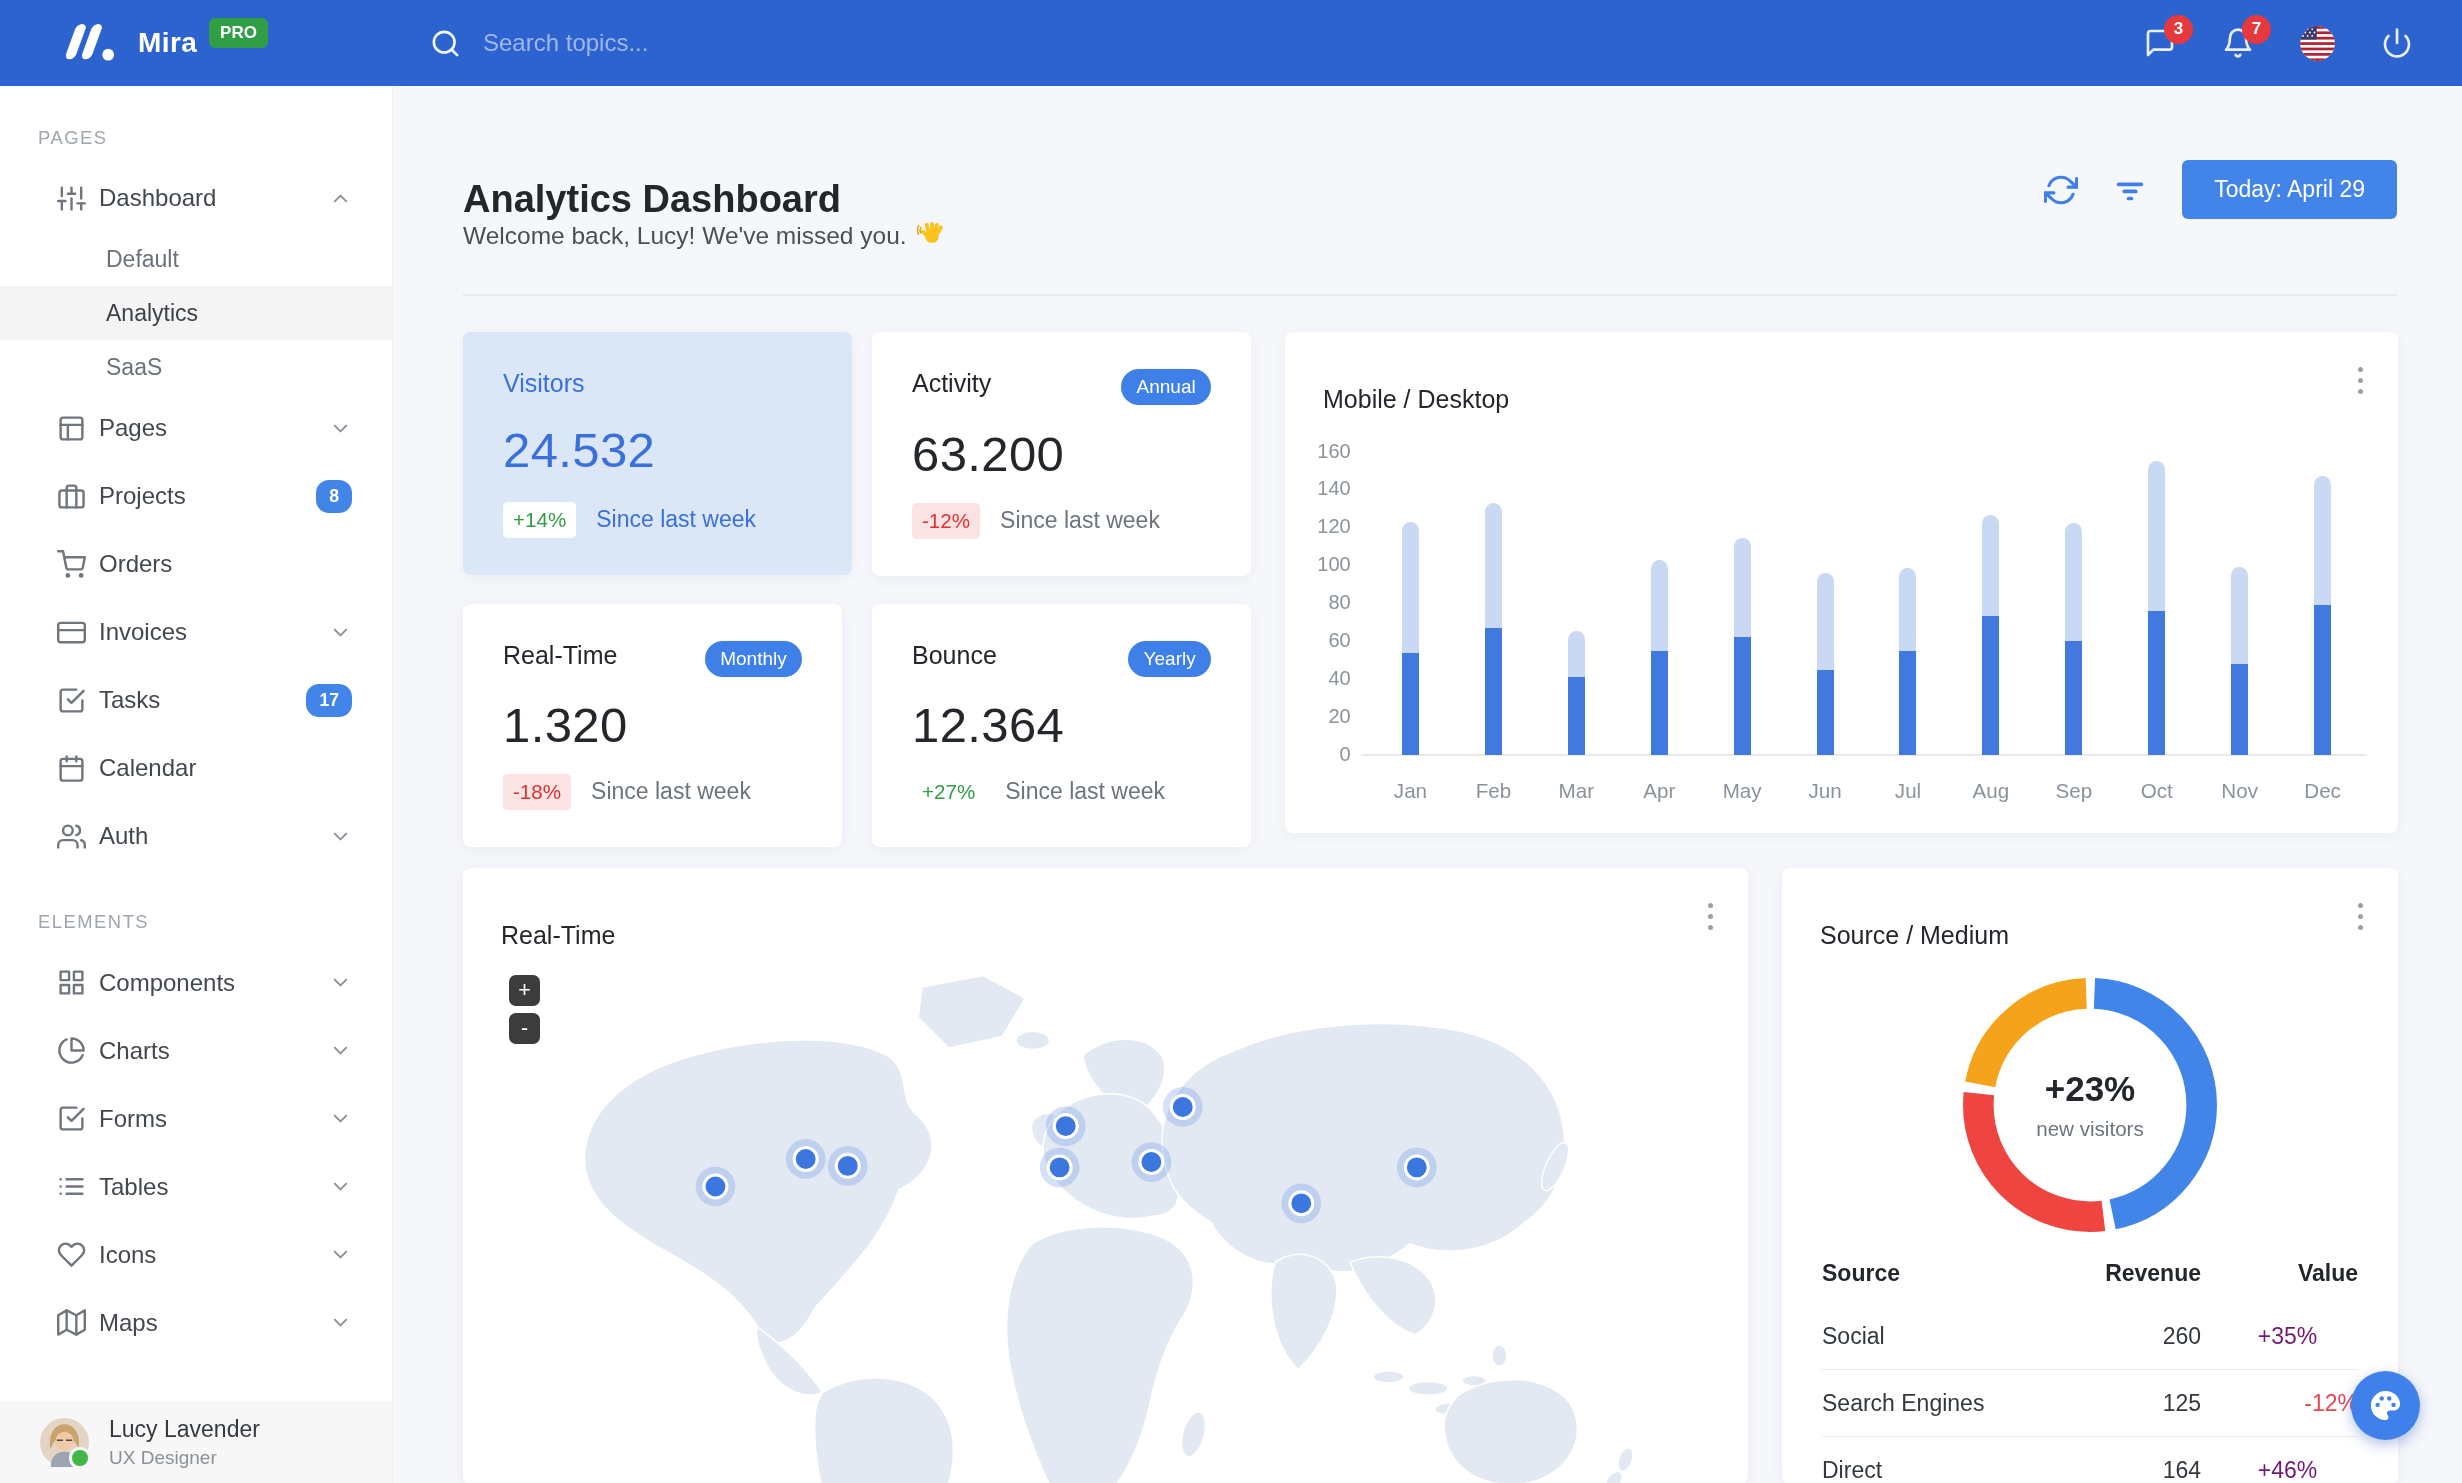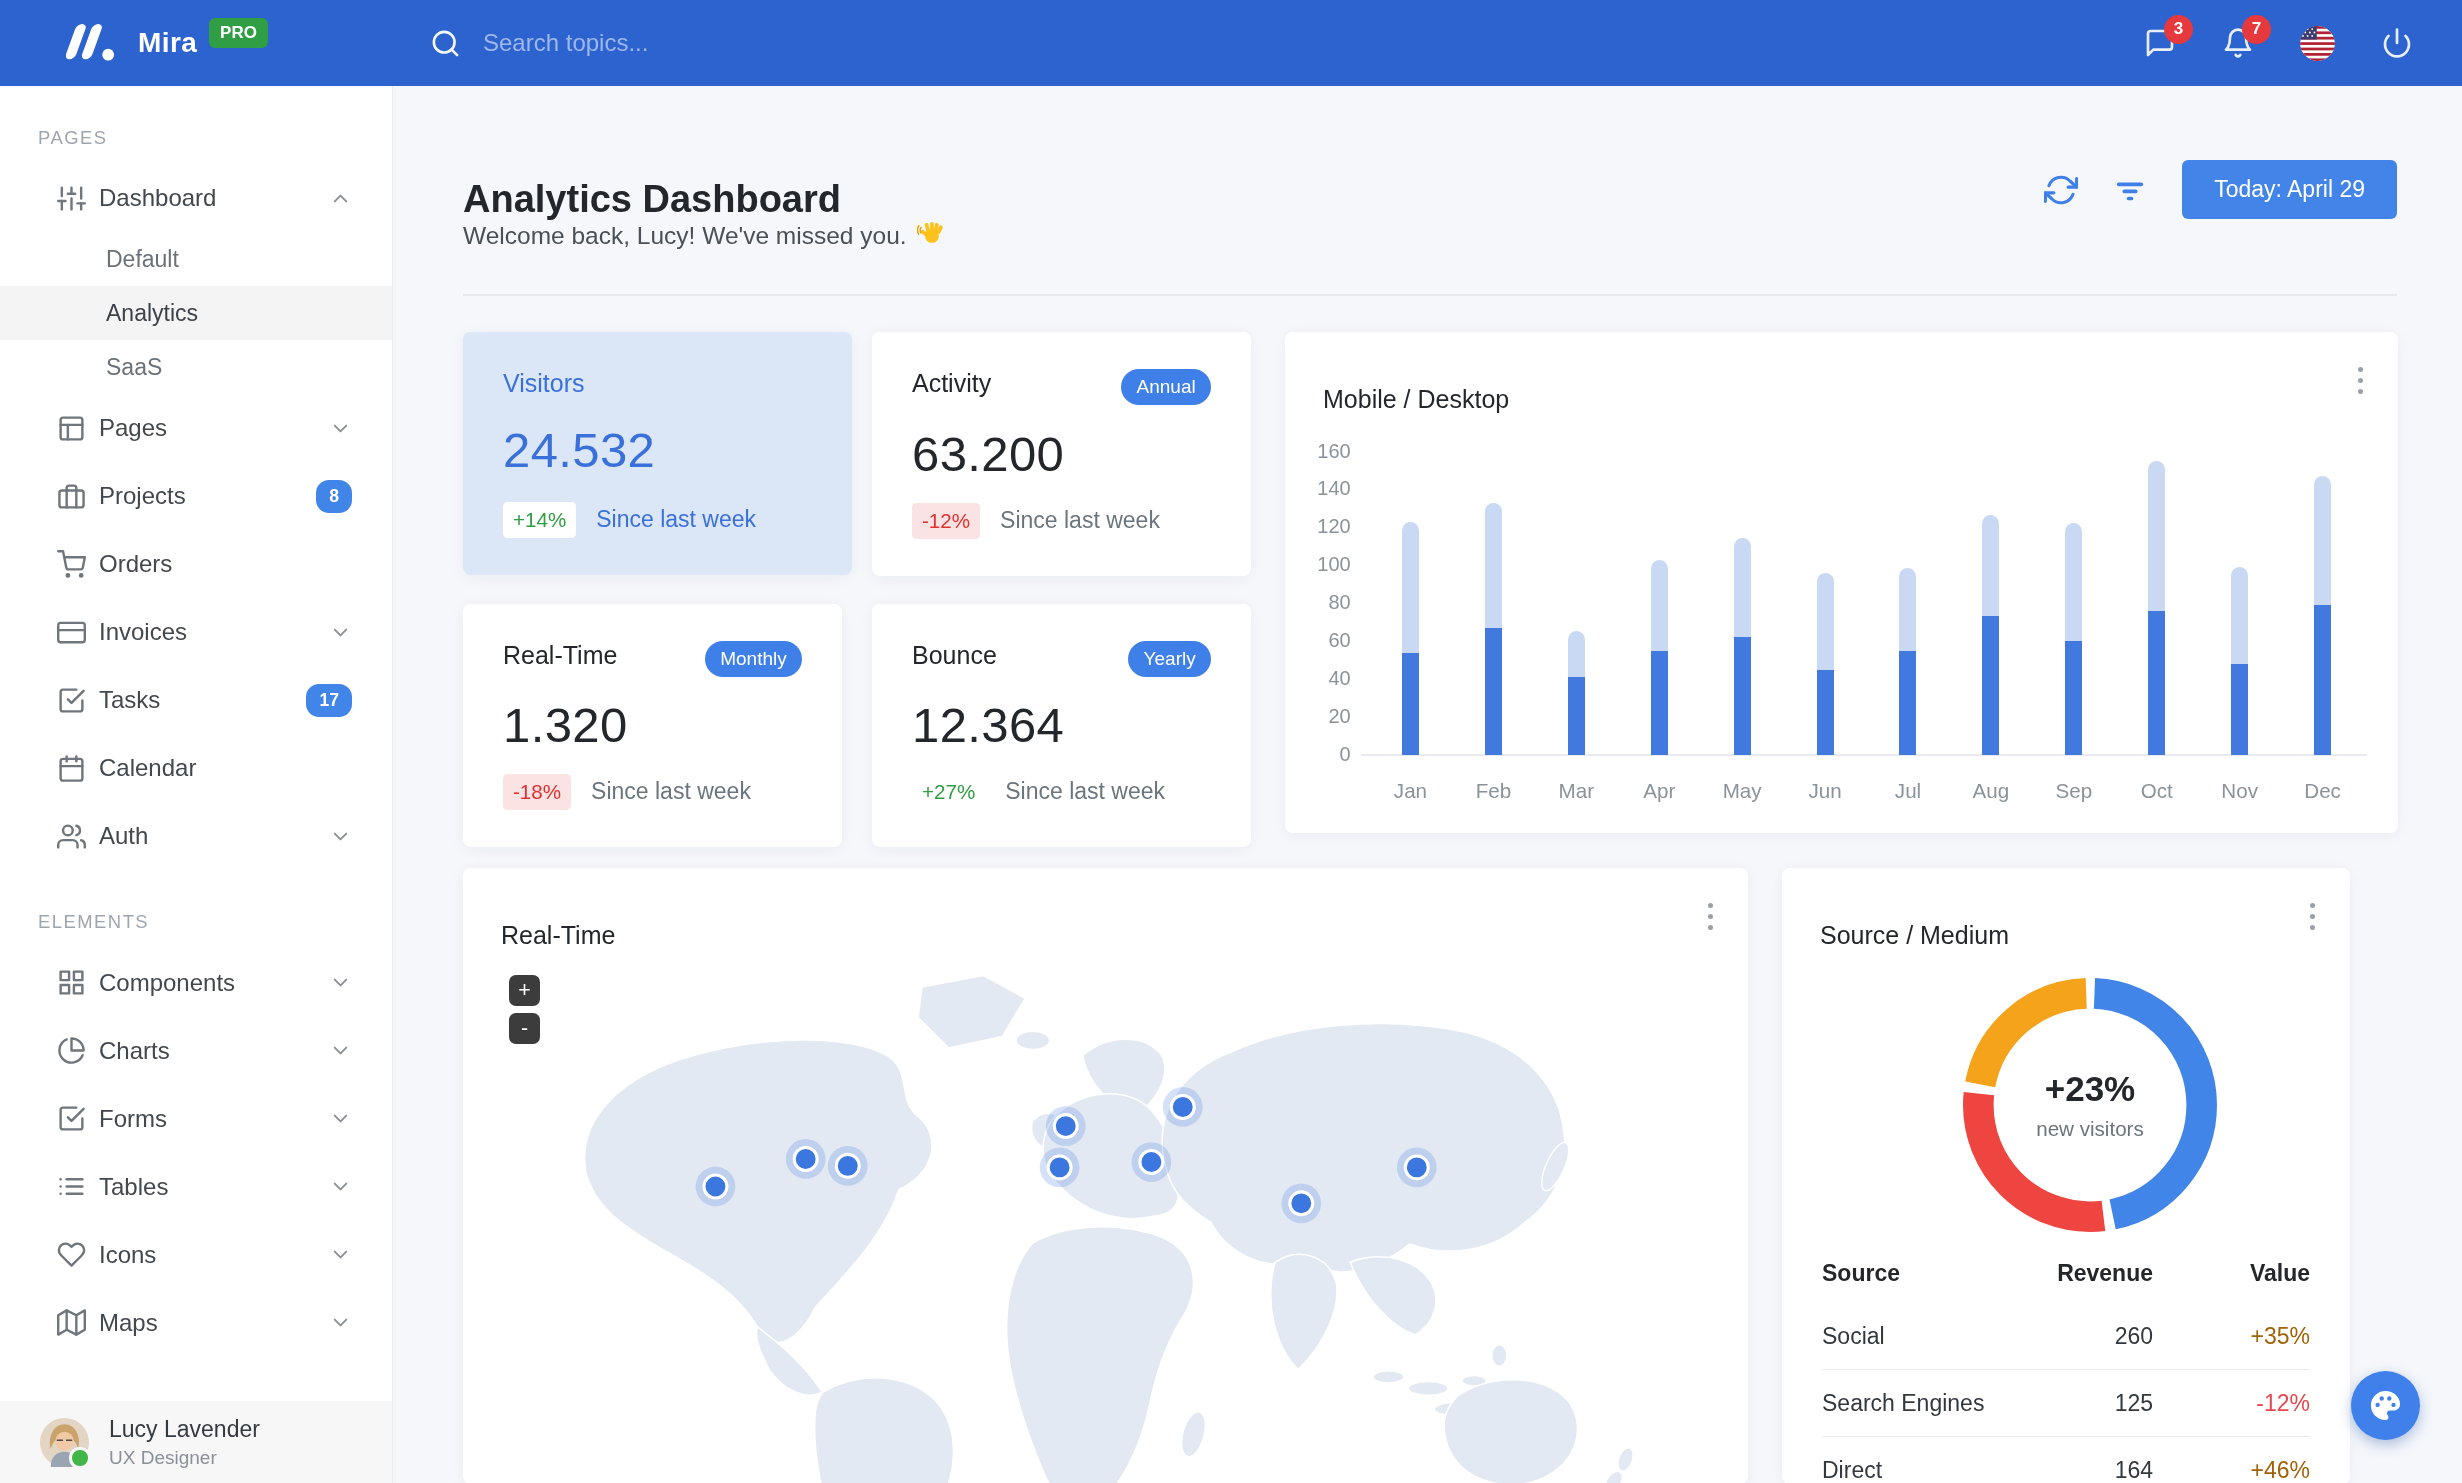--- a/index.html
+++ b/index.html
@@ -82,35 +82,35 @@
   .month-label{flex:1;text-align:center;font-size:20.6px;color:#8a929a;}
 
   
   .map-card{left:71px;top:782px;width:1285px;height:616px;overflow:hidden;}
   .map-card .card-title{position:absolute;left:38px;top:32px;}
   .map-zoom{position:absolute;left:46px;top:107px;display:flex;flex-direction:column;gap:6.9px;z-index:5;}
   .map-zoom button{width:31px;height:31px;background:#3c3c3c;color:#fff;border:none;border-radius:6.9px;font-size:21.4px;line-height:1;cursor:pointer;font-family:inherit;display:flex;align-items:center;justify-content:center;padding:0;}
   .map-svg{position:absolute;left:0;top:73px;}
 
   
-  .source-card{left:1390px;top:782px;width:568px;height:616px;overflow:hidden;}
+  .source-card{left:1390px;top:782px;width:616px;height:616px;overflow:hidden;}
   .source-card .card-title{position:absolute;left:38px;top:32px;}
   .donut-wrap{position:absolute;left:155px;top:84px;width:306px;height:306px;}
   .donut-center{position:absolute;left:0;top:0;width:306px;height:306px;display:flex;flex-direction:column;align-items:center;justify-content:center;}
   .donut-value{font-size:35px;font-weight:600;color:#23272b;}
   .donut-label{font-size:20.6px;color:#6c757d;margin-top:7.6px;}
   .src-table{position:absolute;left:40px;right:40px;top:375px;}
   .src-row{display:flex;align-items:center;height:66px;font-size:23px;color:#32383e;gap:16px;}
   .src-row.head{height:60px;font-weight:600;color:#23272b;}
   .src-row + .src-row{border-top:0.8px solid #ececec;}
   .src-row.head + .src-row{border-top:none;}
   .col-source{flex:1;}
   .col-revenue{width:130px;text-align:right;}
   .col-value{width:141px;text-align:right;}
-  .val-positive{color:#a16207;}
+  .val-positive{color:#701a75;text-align:center;}
   .val-negative{color:#e5484d;}
 
   .fab{position:absolute;left:1959px;top:1285px;width:69px;height:69px;border-radius:50%;background:#3f80ea;border:none;box-shadow:0 4.6px 13.8px rgba(35,80,170,.35);cursor:pointer;display:flex;align-items:center;justify-content:center;z-index:40;}
 </style>
 </head>
 <body>
 
 <div id="app">
 
   <header class="navbar">

